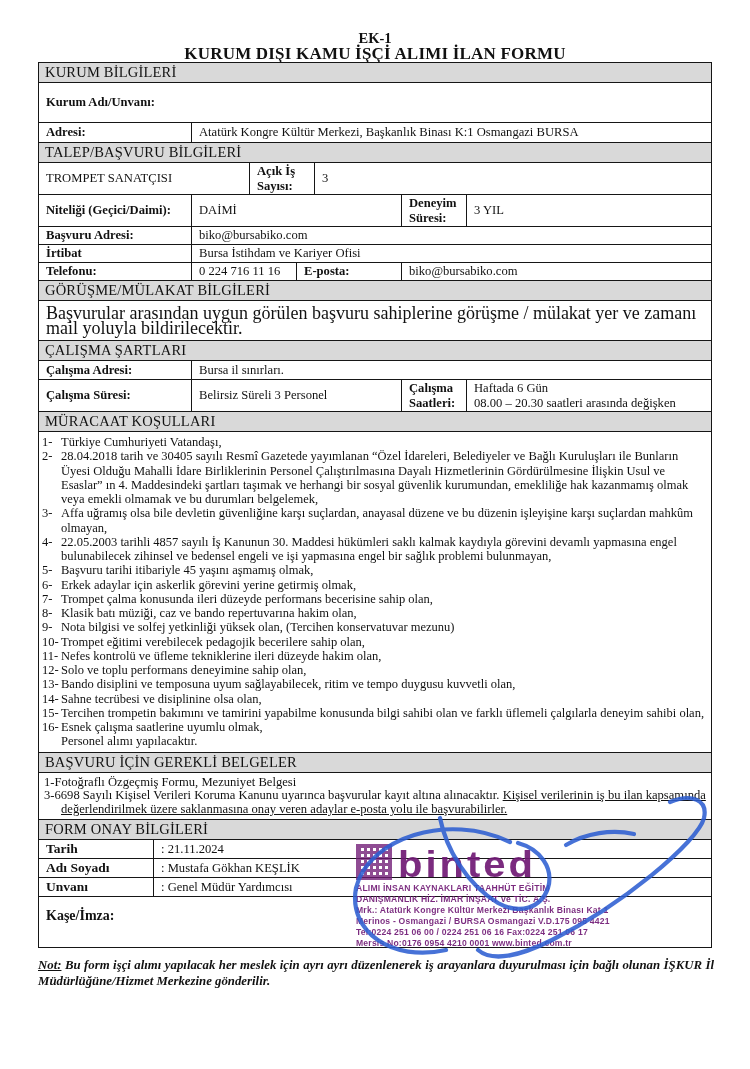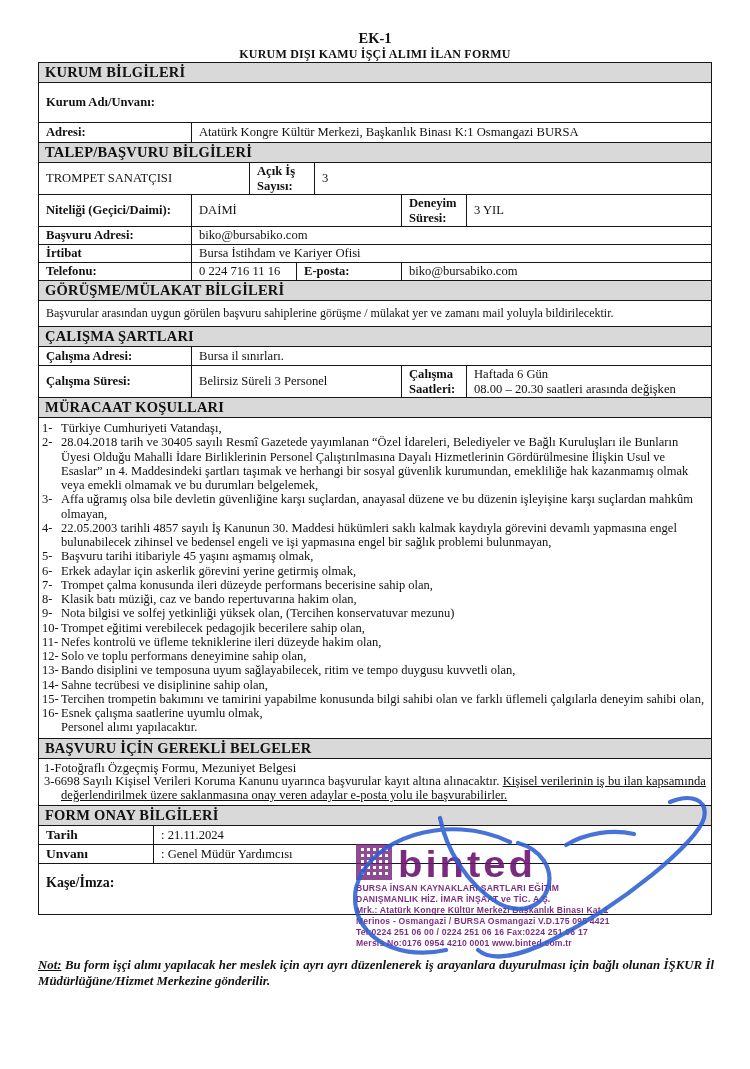--- a/index.html
+++ b/index.html
@@ -1,25 +1,25 @@
 <!DOCTYPE html>
 <html lang="tr"><head>
 <meta charset="utf-8">
 <style>
   html,body{margin:0;padding:0;background:#888;}
   .sheet{position:relative;width:750px;height:1069px;background:#ffffff;margin:0 auto;
          font-family:"Liberation Serif", serif;color:#111;overflow:hidden;}
   .hdr{position:absolute;top:30px;left:0;width:100%;text-align:center;line-height:16px;}
   .hdr .ek{font-weight:bold;font-size:14.5px;}
-  .hdr .title{font-weight:bold;font-size:12px;letter-spacing:.2px;}
+  .hdr .title{font-weight:bold;font-size:17px;letter-spacing:.2px;}
   .formtable{position:absolute;left:38px;top:62px;width:674px;border:1.6px solid #161616;
              box-sizing:border-box;background:#fff;}
   .secbar{background:#d9d9d9;border-bottom:1.6px solid #161616;min-height:20px;
           display:flex;align-items:center;padding:0 6px;box-sizing:border-box;
-          font-weight:bold;font-size:14.5px;letter-spacing:.2px;}
+          font-weight:normal;font-size:14.5px;letter-spacing:.2px;}
   .row{display:flex;border-bottom:1.6px solid #161616;box-sizing:border-box;}
   .row:last-child,.row.nb{border-bottom:none;}
   .cell{display:flex;align-items:center;padding:1px 7px;box-sizing:border-box;
         font-size:12.6px;line-height:14.5px;}
   .cell+.cell{border-left:1.6px solid #161616;}
   .lbl{font-weight:bold;}
   .w1{width:152px;flex:none;}
   .w2{width:210px;flex:none;}
   .w3{width:65px;flex:none;}
   .wph{width:105px;flex:none;}
@@ -31,21 +31,21 @@
   .h20{min-height:20px;} .h19{min-height:19px;} .h18{min-height:18px;}
   .h26{min-height:26px;} .h31{min-height:31px;} .h50{min-height:50px;}
   .kase .cell{align-items:flex-start;padding-top:12px;font-size:14px;}
   .listblock{padding:3px 5px 3px 3px;font-size:12.5px;line-height:14.25px;}
   .mk-item{display:flex;}
   .mk-num{width:19px;flex:none;}
   .mk-tail{padding-left:19px;}
   .bgblock{padding:3px 5px;font-size:12.6px;line-height:13.6px;}
   .bg-item{padding-left:17px;text-indent:-17px;}
   .useg{text-decoration:underline;}
-  .para{padding:5px 7px;font-size:12px;display:flex;align-items:center;}
+  .para{padding:5px 7px;font-size:18px;display:flex;align-items:center;}
   .twoLine{flex-direction:column;align-items:flex-start;justify-content:center;text-align:right;}
   .note{position:absolute;left:38px;top:957px;width:676px;font-style:italic;font-weight:bold;
         font-size:12.8px;line-height:16px;text-align:justify;}
   
   .stamp{position:absolute;left:356px;top:844px;width:286px;z-index:4;opacity:.92;}
   .stamp-top{display:flex;align-items:flex-end;gap:6px;}
   .qr{width:36px;height:36px;flex:none;border:2px solid currentColor;box-sizing:border-box;
       background-image:repeating-linear-gradient(0deg,currentColor 0 3px,transparent 3px 6px),
                        repeating-linear-gradient(90deg,currentColor 0 3px,transparent 3px 6px);
       opacity:.85;filter:blur(.4px);}
@@ -185,21 +185,21 @@
             <div class="mk-item">
               <span class="mk-num">12-</span>
               <span class="mk-text fx">Solo ve toplu performans deneyimine sahip olan,</span>
             </div>
             <div class="mk-item">
               <span class="mk-num">13-</span>
               <span class="mk-text fx">Bando disiplini ve temposuna uyum sağlayabilecek, ritim ve tempo duygusu kuvvetli olan,</span>
             </div>
             <div class="mk-item">
               <span class="mk-num">14-</span>
-              <span class="mk-text fx">Sahne tecrübesi ve disiplinine sahip olan,</span>
+              <span class="mk-text fx">Sahne tecrübesi ve disiplinine olsa olan,</span>
             </div>
             <div class="mk-item">
               <span class="mk-num">15-</span>
               <span class="mk-text fx">Tercihen trompetin bakımını ve tamirini yapabilme konusunda bilgi sahibi olan ve farklı üflemeli çalgılarla deneyim sahibi olan,</span>
             </div>
             <div class="mk-item">
               <span class="mk-num">16-</span>
               <span class="mk-text fx">Esnek çalışma saatlerine uyumlu olmak,</span>
             </div>
             <div class="mk-tail">Personel alımı yapılacaktır.</div>
@@ -220,36 +220,40 @@
     </div>
 
     <div class="secbar">
       <span>FORM ONAY BİLGİLERİ</span>
     </div>
     <div class="row h19">
       <div class="cell lbl wfo" style="font-size:13.5px;">Tarih</div>
       <div class="cell fx">: 21.11.2024</div>
     </div>
     <div class="row h19">
+      <div class="cell lbl wfo" style="font-size:13.5px;">Adı Soyadı</div>
+      <div class="cell fx">: Mustafa Gökhan KEŞLİK</div>
+    </div>
+    <div class="row h19">
       <div class="cell lbl wfo" style="font-size:13.5px;">Unvanı</div>
       <div class="cell fx">: Genel Müdür Yardımcısı</div>
     </div>
     <div class="row h50 nb kase">
       <div class="cell lbl fx">Kaşe/İmza:</div>
     </div>
 
   </div>
 
   <div class="stamp" style="color: #701a75;">
     <div class="stamp-top">
       <div class="qr"></div>
       <div class="binted">binted</div>
     </div>
     <div class="stamp-lines">
-        <div>BURSA İNSAN KAYNAKLARI ŞARTLARI EĞİTİM</div>
+        <div>ALIMI İNSAN KAYNAKLARI TAAHHÜT EĞİTİM</div>
         <div>DANIŞMANLIK HİZ. İMAR İNŞAAT ve TİC. A.Ş.</div>
         <div>Mrk.: Atatürk Kongre Kültür Merkezi Başkanlık Binası Kat 1</div>
         <div>Merinos - Osmangazi / BURSA Osmangazi V.D.175 095 4421</div>
         <div>Tel:0224 251 06 00 / 0224 251 06 16 Fax:0224 251 06 17</div>
         <div>Mersis No:0176 0954 4210 0001  www.binted.com.tr</div>
       </div>
   </div>
 
   <svg class="sig" width="750" height="1069" viewBox="0 0 750 1069">
     <g id="sig-strokes" fill="none" stroke-width="4.2" stroke-linecap="round" opacity="0.88" stroke="#2e5fd2">

